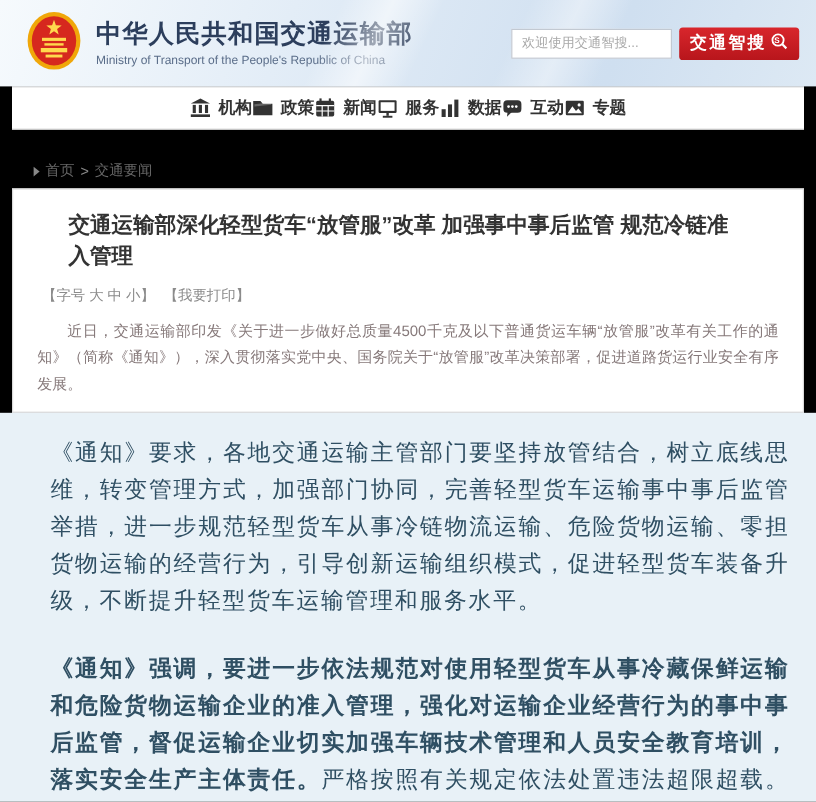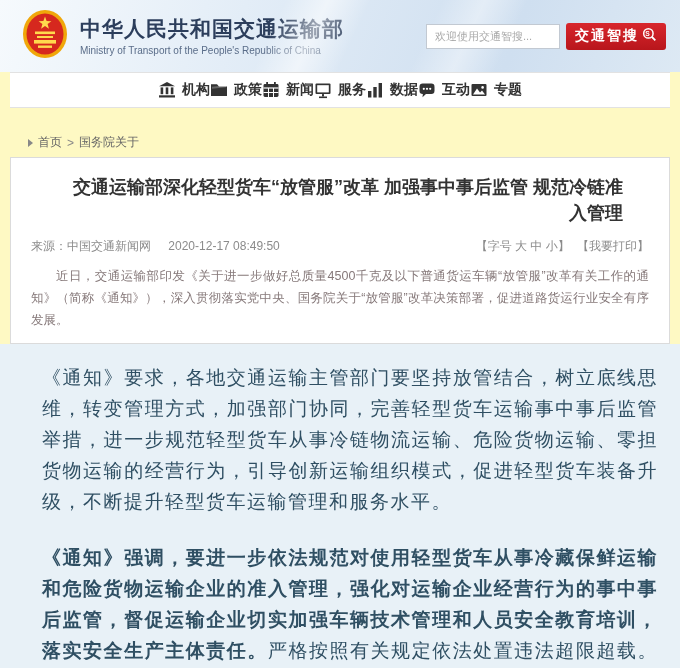--- a/index.html
+++ b/index.html
@@ -1,18 +1,18 @@
 <!DOCTYPE html>
 <html><head>
 <meta charset="utf-8">
 <style>
   * { margin:0; padding:0; box-sizing:border-box; }
   html,body { width:680px; }
   body { font-family:"Liberation Sans", sans-serif; background:#f3f8fc; }
-  .page { width:680px; height:668px; overflow:hidden; background:#fef9c3; }
+  .page { width:680px; height:668px; overflow:hidden; background:#000000; }
 
   
   .header {
     height:72px; display:flex; align-items:center; padding:0 14px 0 22px;
     background:linear-gradient(110deg,#f6fafd 0%,#e3edf7 35%,#cfdff0 75%,#dde9f4 100%);
     position:relative; overflow:hidden;
   }
   .header::after {
     content:""; position:absolute; inset:0; pointer-events:none;
     background:linear-gradient(115deg, transparent 40%, rgba(255,255,255,.55) 46%, transparent 52%, transparent 62%, rgba(255,255,255,.4) 68%, transparent 74%);
@@ -55,21 +55,21 @@
   }
   .crumb-link { cursor:pointer; }
   .crumb-sep { color:#888; }
 
   
   .card {
     margin:0 10px; background:#fff; border:1px solid #dbdbdb;
     padding:12px 20px 12px;
   }
   .article-title {
-    font-size:18px; font-weight:bold; color:#333; text-align:right;
+    font-size:18px; font-weight:bold; color:#333; text-align:left;
     line-height:26px; margin:4px 26px 12px;
   }
   .meta { display:flex; justify-content:space-between; align-items:center; font-size:12px; color:#8b8b8b; }
   .meta-left span { margin-right:14px; }
   .meta-right span { margin-left:4px; cursor:pointer; }
   .lead {
     margin-top:10px; font-size:12.5px; color:#86797a; line-height:22px;
     text-indent:2em; text-align:justify;
   }
 
@@ -195,30 +195,26 @@
         </svg>
       </span>
       <span class="nav-label">专题</span>
     </div>
   </div>
 
   <div class="breadcrumb">
     <span class="crumb-arrow"></span>
     <span class="crumb-link">首页</span>
     <span class="crumb-sep">&gt;</span>
-    <span class="crumb-link">国务院关于</span>
+    <span class="crumb-link">交通要闻</span>
   </div>
 
   <div class="card">
     <h1 class="article-title">交通运输部深化轻型货车“放管服”改革 加强事中事后监管 规范冷链准入管理</h1>
     <div class="meta">
-      <div class="meta-left">
-        <span>来源：中国交通新闻网</span>
-        <span>2020-12-17 08:49:50</span>
-      </div>
       <div class="meta-right">
         <span>【字号 大 中 小】</span>
         <span>【我要打印】</span>
       </div>
     </div>
     <div class="lead">近日，交通运输部印发《关于进一步做好总质量4500千克及以下普通货运车辆“放管服”改革有关工作的通知》（简称《通知》），深入贯彻落实党中央、国务院关于“放管服”改革决策部署，促进道路货运行业安全有序发展。</div>
   </div>
 
   <div class="body-section">
     <p>《通知》要求，各地交通运输主管部门要坚持放管结合，树立底线思维，转变管理方式，加强部门协同，完善轻型货车运输事中事后监管举措，进一步规范轻型货车从事冷链物流运输、危险货物运输、零担货物运输的经营行为，引导创新运输组织模式，促进轻型货车装备升级，不断提升轻型货车运输管理和服务水平。</p>

